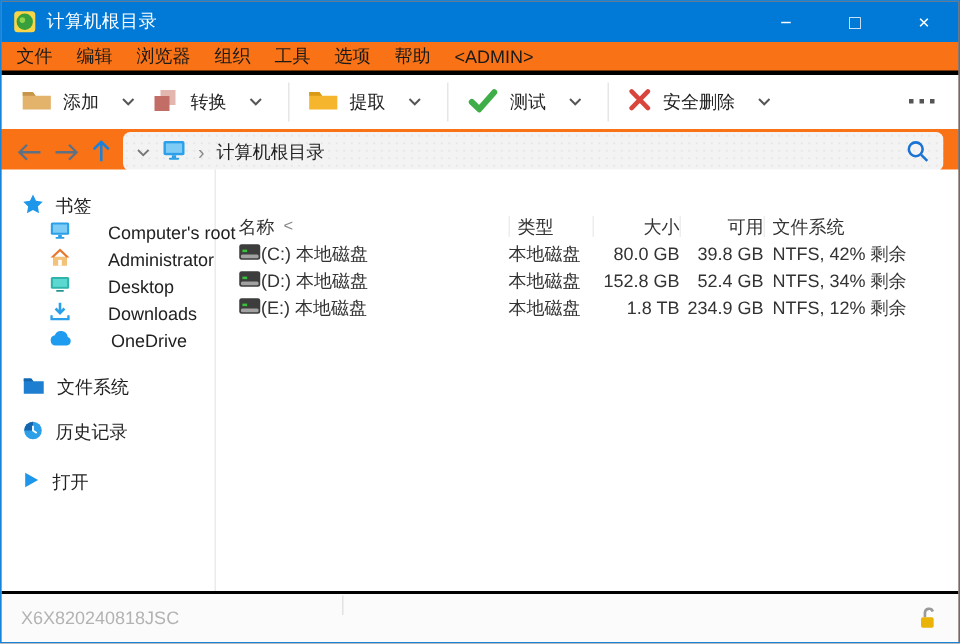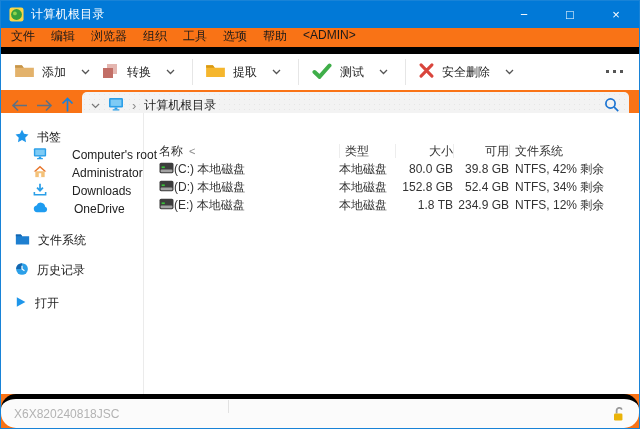--- a/index.html
+++ b/index.html
@@ -8,21 +8,21 @@
     border:1px solid #1883d7;background:#f97316;overflow:hidden;
     font-family:"Liberation Sans","DejaVu Sans",sans-serif;
   }
   
   .titlebar{height:27px;background:#0179d7;display:flex;align-items:center;color:#fff;}
   .app-icon{margin:0 7px 0 8px;display:flex;}
   .title-text{font-size:12px;letter-spacing:.3px;}
   .win-controls{margin-left:auto;display:flex;height:100%;}
   .win-btn{width:46px;display:flex;align-items:center;justify-content:center;font-size:13px;cursor:default;}
   
-  .menubar{height:19px;display:flex;padding-left:2px;border-bottom:7px solid #000000;font-size:12px;color:#1a1a1a;}
+  .menubar{height:19px;display:flex;align-items:center;padding-left:2px;border-bottom:3px solid #000000;font-size:12px;color:#1a1a1a;}
   .menu-item{padding:0 8px;white-space:nowrap;}
   
   .toolbar{height:36px;display:flex;align-items:center;padding-left:10px;position:relative;background:#fff;}
   .tb-btn{display:flex;align-items:center;gap:7px;font-size:12px;color:#222;padding:0 3px;white-space:nowrap;}
   .tb-chevron{margin:0 8px 0 12px;display:flex;}
   .tb-sep{width:1px;height:26px;background:#e6e6e6;margin:0 9px;}
   .tb-more{position:absolute;right:16px;top:16px;display:flex;gap:4px;}
   .tb-more i{width:3px;height:3px;background:#555;display:block;}
   
   .addressbar{height:30px;display:flex;align-items:center;padding:0 10px 4px 10px;gap:8px;}
@@ -46,21 +46,21 @@
   .table{margin-left:14px;margin-top:0;}
   .thead,.trow{display:grid;grid-template-columns:180px 56px 58px 56px 1fr;height:18px;align-items:center;font-size:12px;color:#333;}
   .thead{color:#333;margin-top:29px;}
   .thead .hc{height:14px;display:flex;align-items:center;}
   .thead .hc.b{border-left:1px solid #ededed;padding-left:5px;}
   .num{justify-content:flex-end;text-align:right;display:flex;align-items:center;}
   .fs-cell{padding-left:6px;}
   .cell-name{display:flex;align-items:center;white-space:nowrap;}
   .sort-ind{color:#8a8a8a;margin-left:6px;font-size:11px;}
   
-  .statusbar{position:absolute;left:0;right:0;bottom:0;height:34px;box-sizing:border-box;border-top:5px solid #000000;background:#fbfbfb;display:flex;align-items:center;font-size:12px;color:#b3b3b3;padding:0 13px;border-radius:15px;}
+  .statusbar{position:absolute;left:0;right:0;bottom:0;height:34px;box-sizing:border-box;border-top:2px solid #000000;background:#fbfbfb;display:flex;align-items:center;font-size:12px;color:#b3b3b3;padding:0 13px;}
   .status-divider{position:absolute;left:227px;top:1px;width:1px;height:13px;background:#e2e2e2;}
   .status-lock{margin-left:auto;display:flex;}
 </style>
 </head>
 <body>
 
 <div class="window">
 
   <div class="titlebar">
     <span class="app-icon">
@@ -241,20 +241,30 @@
       </div>
       <div class="side-row child">
         <span>
           <svg width="14" height="13" viewBox="0 0 16 15">
               <path d="M2.6 7.2h10.8V14H2.6z" fill="#f4c179"></path>
               <path d="M8 .8L.7 7.6h2.4L8 3.1l4.9 4.5h2.4z" fill="#e8772e"></path>
               <rect x="6.6" y="9.5" width="2.8" height="4.5" fill="#fff"></rect>
             </svg>
         </span>
         <span>Administrator</span>
+      </div>
+      <div class="side-row child">
+        <span>
+          <svg width="14" height="13" viewBox="0 0 16 14">
+              <rect x="1" y="1.5" width="14" height="9" rx="1.2" fill="#2fb3ab"></rect>
+              <rect x="2.6" y="3" width="10.8" height="6" fill="#5bd8cf"></rect>
+              <rect x="5" y="11.3" width="6" height="1.4" rx=".6" fill="#27958e"></rect>
+            </svg>
+        </span>
+        <span>Desktop</span>
       </div>
       <div class="side-row child">
         <span>
           <svg width="14" height="13" viewBox="0 0 16 15">
               <path d="M8 1v7.2M4.6 5.4L8 8.9l3.4-3.5" stroke="#2b9fe8" stroke-width="2" fill="none"></path>
               <path d="M1.5 10.5v3h13v-3" stroke="#2b9fe8" stroke-width="1.8" fill="none"></path>
             </svg>
         </span>
         <span>Downloads</span>
       </div>

